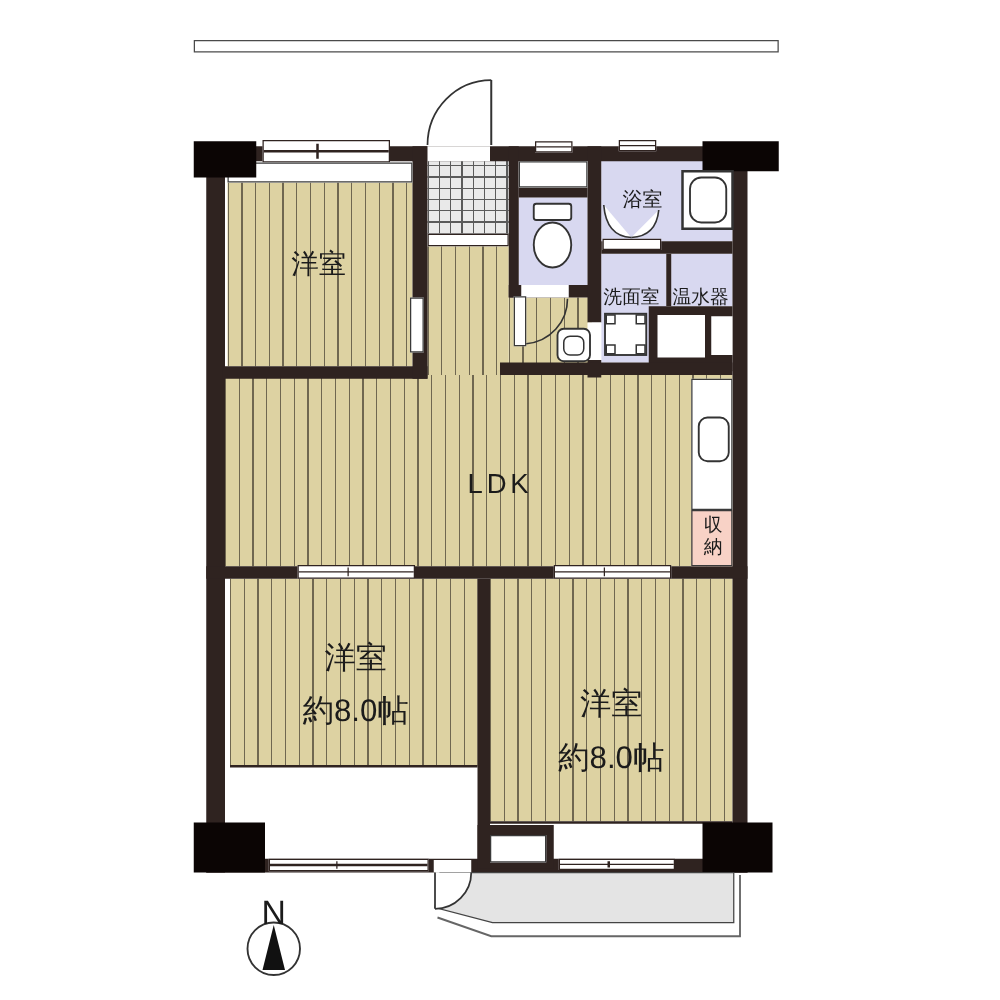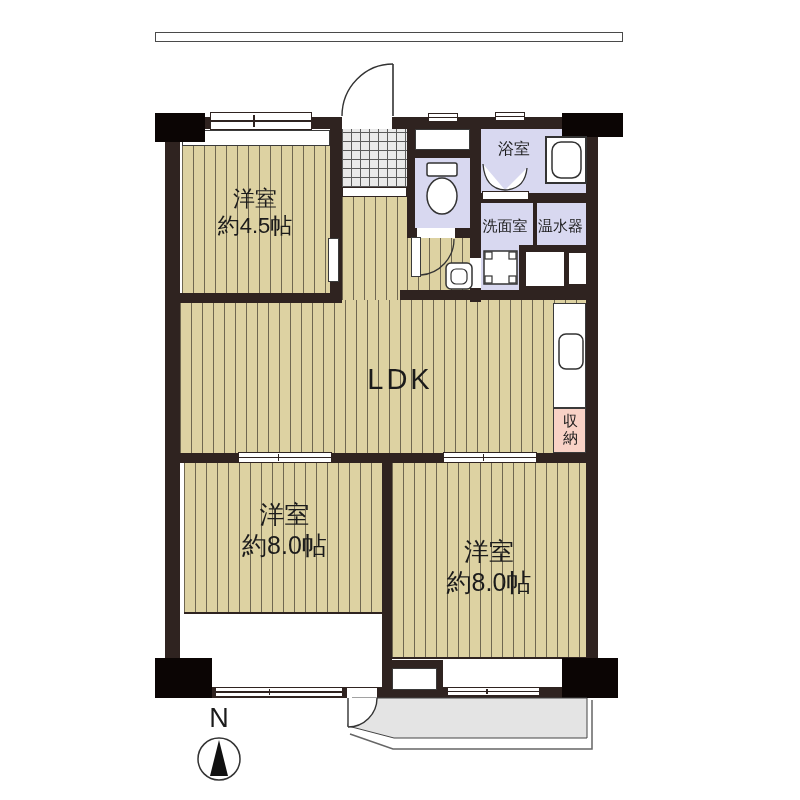--- a/index.html
+++ b/index.html
@@ -13,21 +13,21 @@
   .floor-wet{position:absolute;z-index:1;background:var(--c-wet,#d8d8f0);}
   .tile{position:absolute;z-index:1;background-color:var(--c-tile,#e9e9e9);
       background-image:repeating-linear-gradient(0deg,#5a5a5a 0 1px,transparent 1px 9px),
                        repeating-linear-gradient(90deg,#5a5a5a 0 1px,transparent 1px 9px);}
   .win{position:absolute;background:#fff;border:1.5px solid var(--c-wall,#2f2320);z-index:4;box-sizing:border-box;}
   .win .mid{position:absolute;left:0;right:0;top:50%;height:1.5px;margin-top:-1px;background:var(--c-wall,#2f2320);}
   .win .tick{position:absolute;width:1.5px;top:15%;bottom:15%;left:42%;background:var(--c-wall,#2f2320);}
   .plainwhite{position:absolute;background:#fff;z-index:4;box-sizing:border-box;}
   .boxed{border:1px solid #3a3a3a;}
   .lbl{position:absolute;z-index:7;text-align:center;line-height:1.22;white-space:nowrap;}
-  .lbl .ln{display:block;}
+  .lbl .ln{display:block;margin-top:12px;}
   .vert{display:inline-block;width:18px;line-height:1.1;word-break:break-all;white-space:normal;}
   .svgov{position:absolute;left:0;top:0;z-index:6;pointer-events:none;}
   .dash{position:absolute;z-index:4;background-image:repeating-linear-gradient(180deg,var(--c-wall,#2f2320) 0 4px,transparent 4px 8px);}
 </style>
 </head>
 <body>
 
 <div class="plan">
 
   <div class="abs" style="left:155px;top:32px;width:468px;height:10px;background:#fff;border:1.5px solid #4a4a4a;z-index:2;"></div>
@@ -176,24 +176,23 @@
     </g>
 
     <g>
       <circle cx="219" cy="759" r="21" fill="#fff" stroke="#333" stroke-width="1.5"></circle>
       <polygon points="219,740 210,776 228,776" fill="#111"></polygon>
     </g>
   </svg>
 
   <div class="lbl" style="left:180px;top:186px;width:150px;font-size:22px;">
     <span class="ln">洋室</span>
-    <span class="ln">約4.5帖</span>
-  </div>
-
-  <div class="lbl" style="left:300px;top:362px;width:200px;font-size:29px;letter-spacing:3px;">
+  </div>
+
+  <div class="lbl" style="left:300px;top:362px;width:200px;font-size:22px;letter-spacing:3px;">
     <span class="ln">LDK</span>
   </div>
 
   <div class="lbl" style="left:187px;top:499px;width:195px;font-size:25px;">
     <span class="ln">洋室</span>
     <span class="ln">約8.0帖</span>
   </div>
 
   <div class="lbl" style="left:392px;top:536px;width:194px;font-size:25px;">
     <span class="ln">洋室</span>

